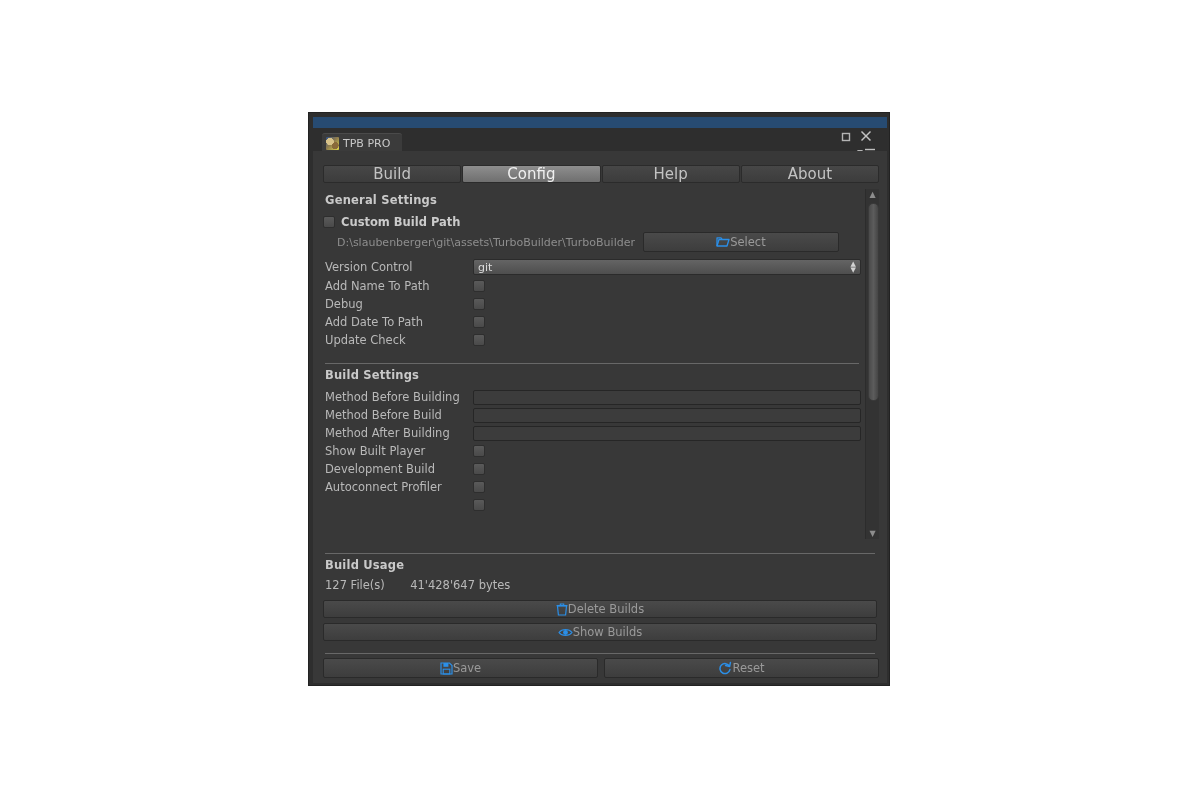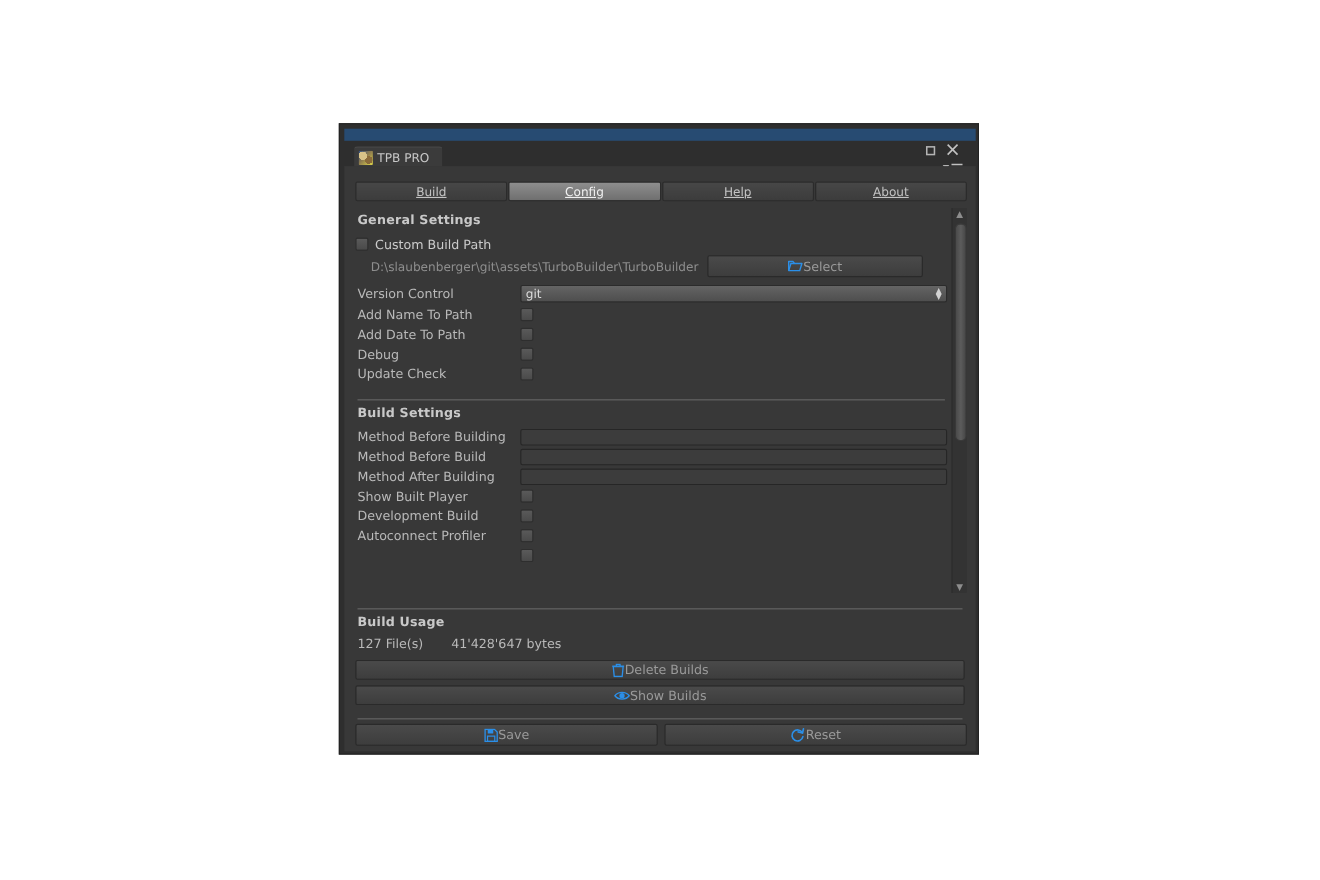--- a/index.html
+++ b/index.html
@@ -101,26 +101,25 @@
     height: 18px;
     display: flex;
   }
   .navtab {
     flex: 1;
     margin-right: 1px;
     background: linear-gradient(#474747, #3c3c3c);
     border: 1px solid #2b2b2b;
     box-sizing: border-box;
     color: #c3c3c3;
-    font-size: 11px;
+    font-size: 15px;
     display: flex;
     align-items: center;
     justify-content: center;
     border-radius: 2px;
-    text-decoration: underline;
   }
   .navtab:last-child { margin-right: 0; }
   .navtab.active {
     background: linear-gradient(#8e8e8e, #6f6f6f);
     color: #f0f0f0;
   }
 
   
   #scrollarea {
     position: absolute;
@@ -190,21 +189,21 @@
     margin-bottom: 0px;
   }
   .row-label {
     width: 150px;
     font-size: 11.5px;
     color: #b9b9b9;
     padding-left: 2px;
     box-sizing: border-box;
     white-space: nowrap;
   }
-  .row-label.bold { font-weight: normal; color: #cbcbcb; }
+  .row-label.bold { font-weight: bold; color: #cbcbcb; }
 
   .checkbox {
     width: 12px;
     height: 12px;
     background: linear-gradient(#5a5a5a, #4a4a4a);
     border: 1px solid #2e2e2e;
     border-radius: 2px;
     box-sizing: border-box;
     flex: none;
   }
@@ -369,25 +368,25 @@
             <span>git</span>
             <span class="arrows">▲<br>▼</span>
           </div>
         </div>
 
         <div class="row">
           <div class="row-label">Add Name To Path</div>
           <div class="checkbox"></div>
         </div>
         <div class="row">
+          <div class="row-label">Debug</div>
+          <div class="checkbox"></div>
+        </div>
+        <div class="row">
           <div class="row-label">Add Date To Path</div>
-          <div class="checkbox"></div>
-        </div>
-        <div class="row">
-          <div class="row-label">Debug</div>
           <div class="checkbox"></div>
         </div>
         <div class="row">
           <div class="row-label">Update Check</div>
           <div class="checkbox"></div>
         </div>
 
         <div class="sep" style="margin-top:14px;"></div>
         <div class="sect-title">Build Settings</div>
 

